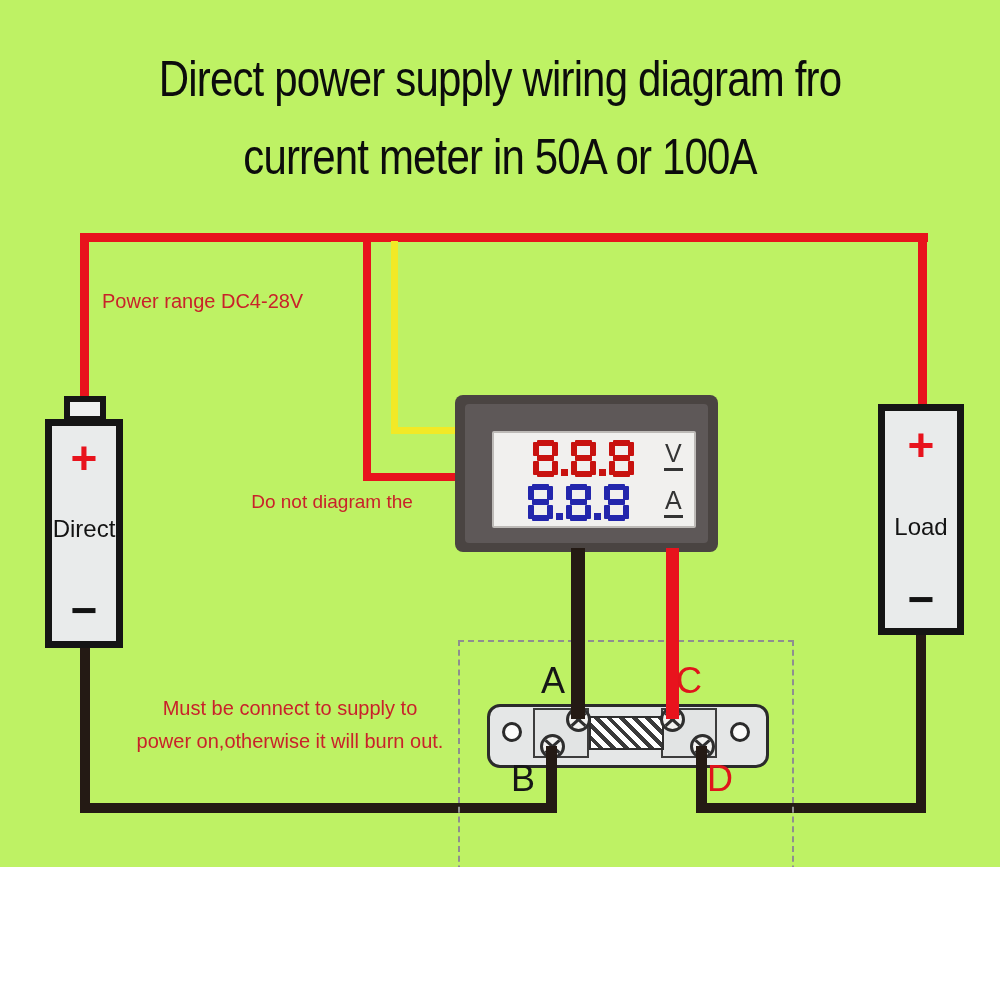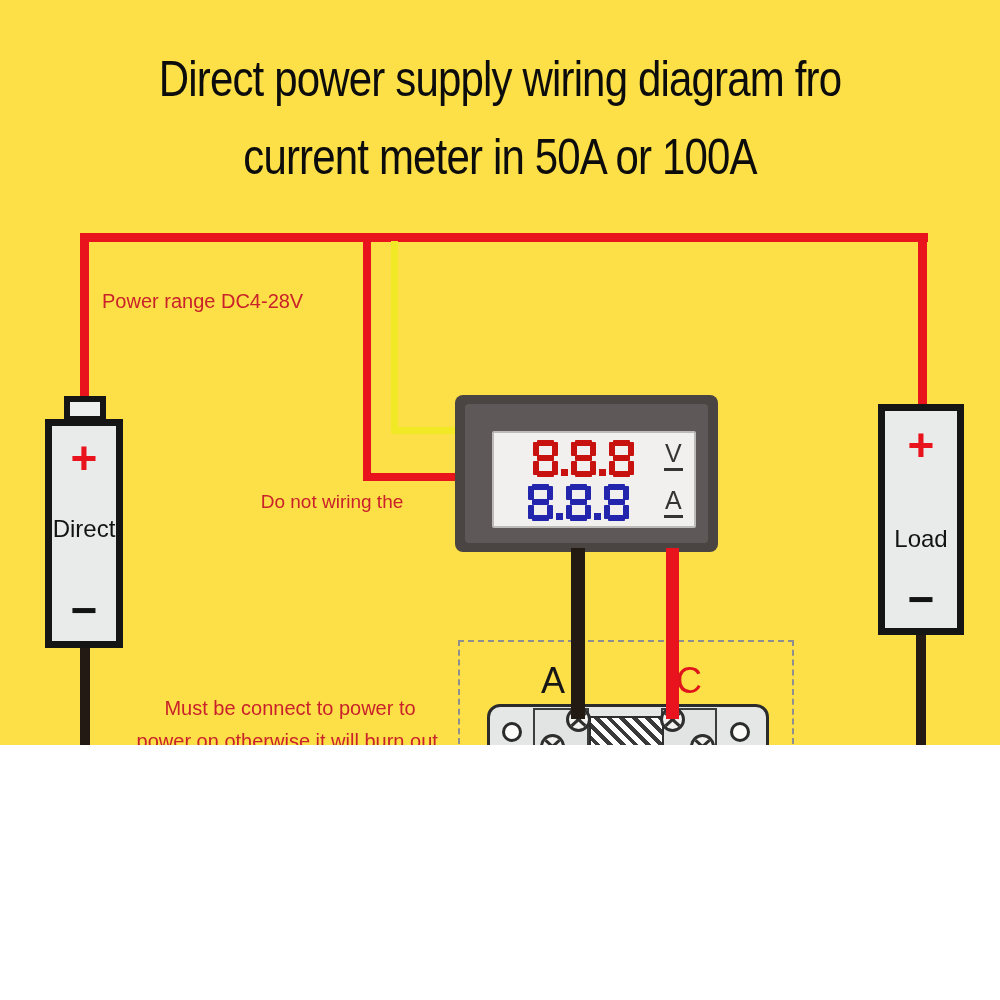--- a/index.html
+++ b/index.html
@@ -1,17 +1,17 @@
 <!DOCTYPE html>
 <html><head>
 <meta charset="utf-8">
 <style>
   html,body{margin:0;padding:0;background:#ffffff;}
   .canvas{
-    position:relative;width:1000px;height:745px;background:#fde047;overflow:hidden;
+    position:relative;width:1000px;height:867px;background:#bef264;overflow:hidden;
     font-family:"Liberation Sans", sans-serif;
   }
   .abs{position:absolute;}
 
   
   .title-line{
     position:absolute;left:0;width:1000px;text-align:center;
     color:#0c0c0c;font-size:50px;font-weight:400;letter-spacing:-1px;
     transform:scaleX(0.84);white-space:nowrap;
   }
@@ -152,30 +152,30 @@
 
   <div class="power-cap"></div>
   <div class="battery" style="left:45px;top:419px;width:64px;height:215px;">
     <span class="plus" style="top:12px;">+</span>
     <span class="bat-label" style="top:90px;">Direct</span>
     <span class="minus" style="top:172px;">−</span>
   </div>
 
   <div class="battery" style="left:878px;top:404px;width:72px;height:217px;">
     <span class="plus" style="top:14px;">+</span>
-    <span class="bat-label" style="top:115px;">Load</span>
+    <span class="bat-label" style="top:103px;">Load</span>
     <span class="minus" style="top:176px;">−</span>
   </div>
 
   <div class="abs note note-power-range">Power range DC4-28V</div>
   <div class="abs note note-center note-dnc">
-    <div>Do not wiring the</div>
+    <div>Do not diagram the</div>
   </div>
   <div class="abs note note-center note-shunt">
-    <div>Must be connect to power to</div>
+    <div>Must be connect to supply to</div>
     <div>power on,otherwise it will burn out.</div>
   </div>
 
   <div class="meter-frame">
     <div class="meter-bezel">
       <div class="meter-display">
         <div class="readout readout-v">
             <span class="ss-digit">
               <span class="seg sa"></span>
               <span class="seg sb"></span>

